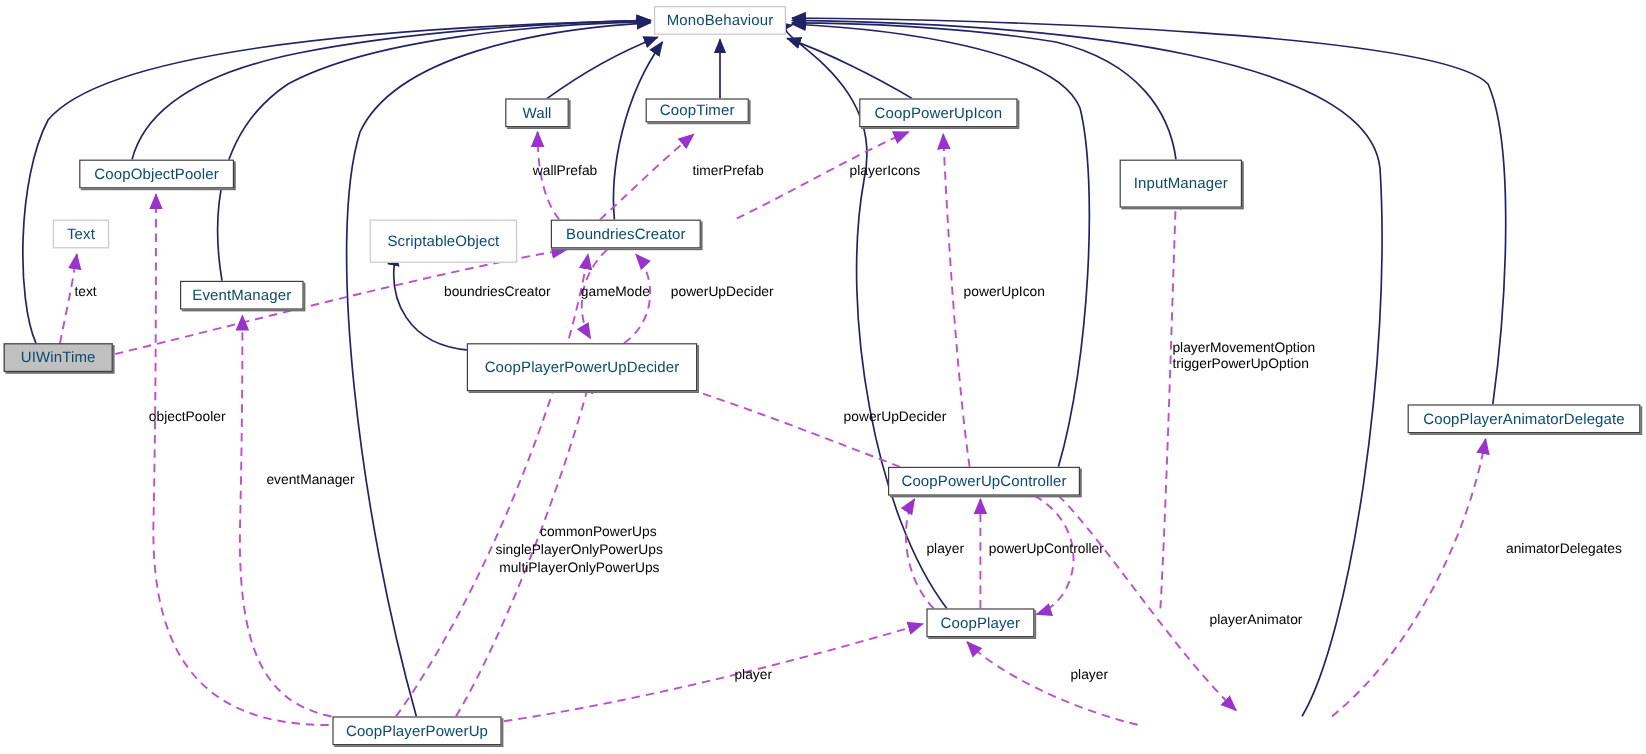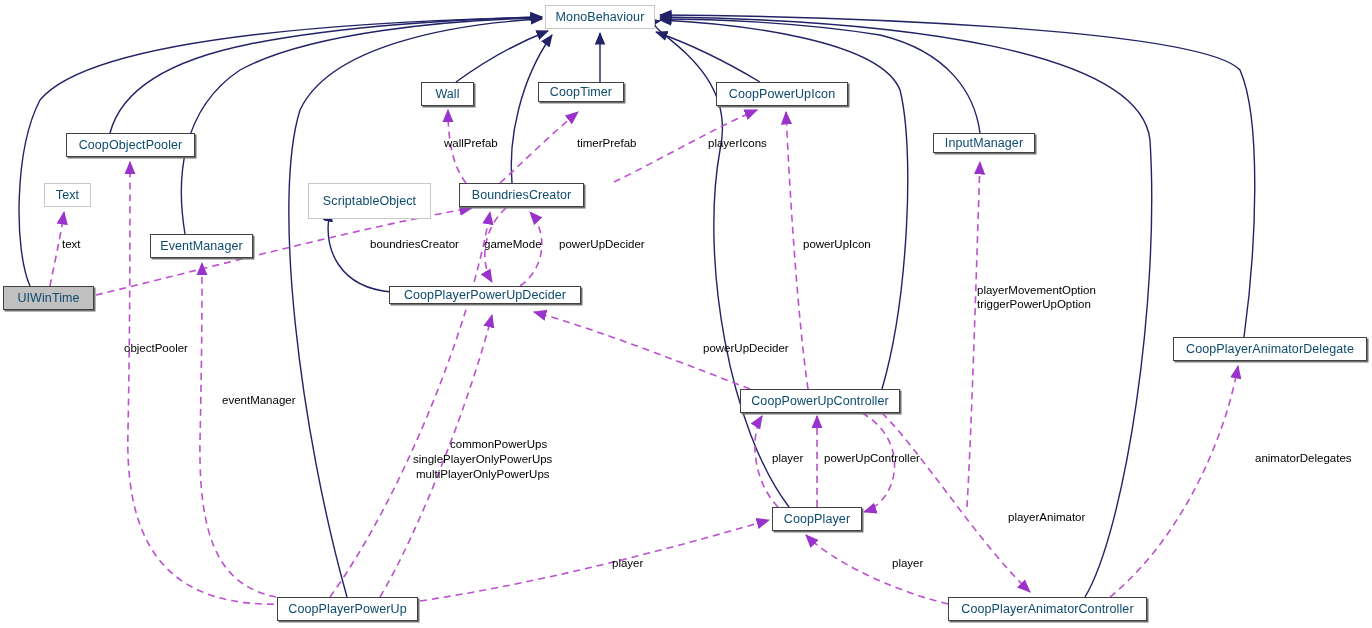--- a/index.html
+++ b/index.html
@@ -171,55 +171,52 @@
   </div>
   <div class="node-box" style="left:538px;top:82px;width:86px;height:20px;">
     <span>CoopTimer</span>
   </div>
   <div class="node-box" style="left:716px;top:82px;width:132px;height:24px;">
     <span>CoopPowerUpIcon</span>
   </div>
   <div class="node-box" style="left:66px;top:133px;width:129px;height:24px;">
     <span>CoopObjectPooler</span>
   </div>
-  <div class="node-box" style="left:933px;top:133px;width:102px;height:20px;">
+  <div class="node-box" style="left:933px;top:133px;width:102px;height:40px;">
     <span>InputManager</span>
   </div>
   <div class="node-box plain" style="left:44px;top:183px;width:47px;height:24px;">
     <span>Text</span>
   </div>
   <div class="node-box plain" style="left:308px;top:183px;width:123px;height:36px;">
     <span>ScriptableObject</span>
   </div>
   <div class="node-box" style="left:459px;top:183px;width:125px;height:24px;">
     <span>BoundriesCreator</span>
   </div>
   <div class="node-box" style="left:150px;top:234px;width:103px;height:24px;">
     <span>EventManager</span>
   </div>
   <div class="node-box highlight" style="left:3px;top:286px;width:91px;height:24px;">
     <span>UIWinTime</span>
   </div>
-  <div class="node-box" style="left:389px;top:286px;width:192px;height:18px;">
+  <div class="node-box" style="left:389px;top:286px;width:192px;height:40px;">
     <span>CoopPlayerPowerUpDecider</span>
   </div>
   <div class="node-box" style="left:1173px;top:337px;width:194px;height:24px;">
     <span>CoopPlayerAnimatorDelegate</span>
   </div>
   <div class="node-box" style="left:740px;top:389px;width:160px;height:24px;">
     <span>CoopPowerUpController</span>
   </div>
   <div class="node-box" style="left:772px;top:507px;width:90px;height:24px;">
     <span>CoopPlayer</span>
   </div>
   <div class="node-box" style="left:277px;top:597px;width:141px;height:24px;">
     <span>CoopPlayerPowerUp</span>
-  </div>
-  <div class="node-box" style="left:948px;top:597px;width:199px;height:24px;">
-    <span>CoopPlayerAnimatorController</span>
   </div>
 
   <div class="edge-label" style="left:444px;top:137px;">wallPrefab</div>
   <div class="edge-label" style="left:577px;top:137px;">timerPrefab</div>
   <div class="edge-label" style="left:708px;top:137px;">playerIcons</div>
   <div class="edge-label" style="left:62px;top:238px;">text</div>
   <div class="edge-label" style="left:370px;top:238px;">boundriesCreator</div>
   <div class="edge-label" style="left:484px;top:238px;">gameMode</div>
   <div class="edge-label" style="left:559px;top:238px;">powerUpDecider</div>
   <div class="edge-label" style="left:803px;top:238px;">powerUpIcon</div>

